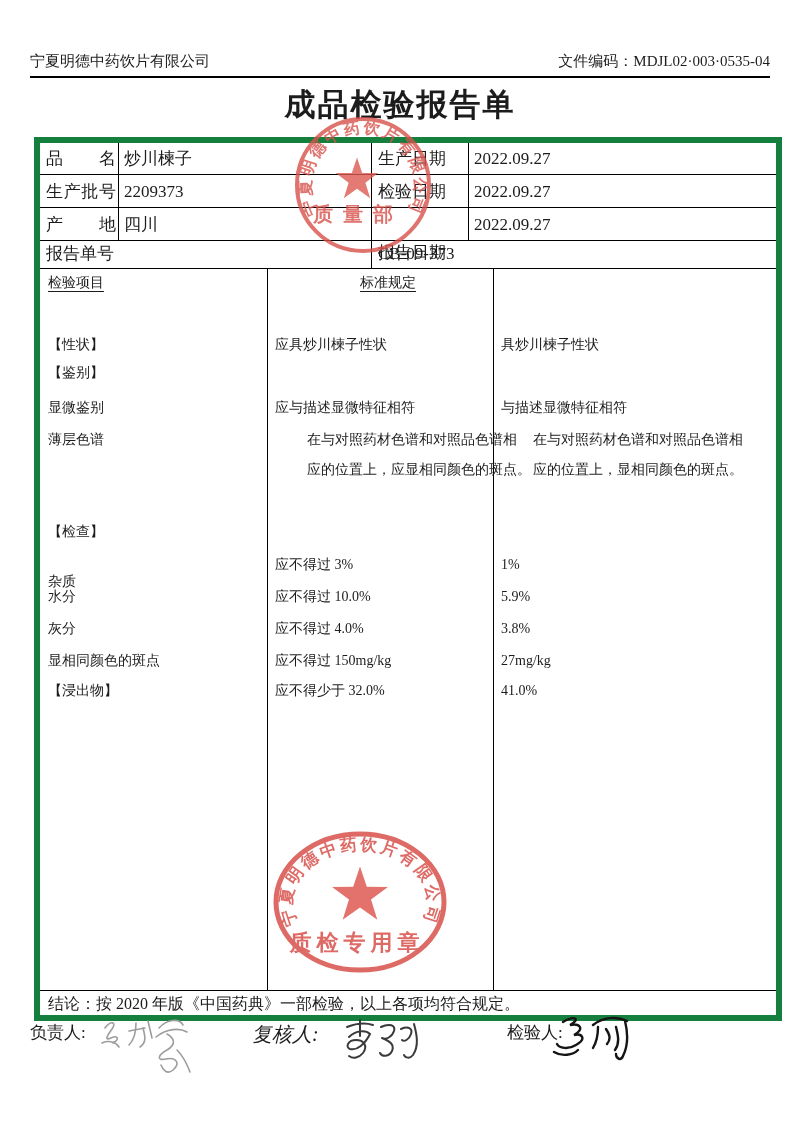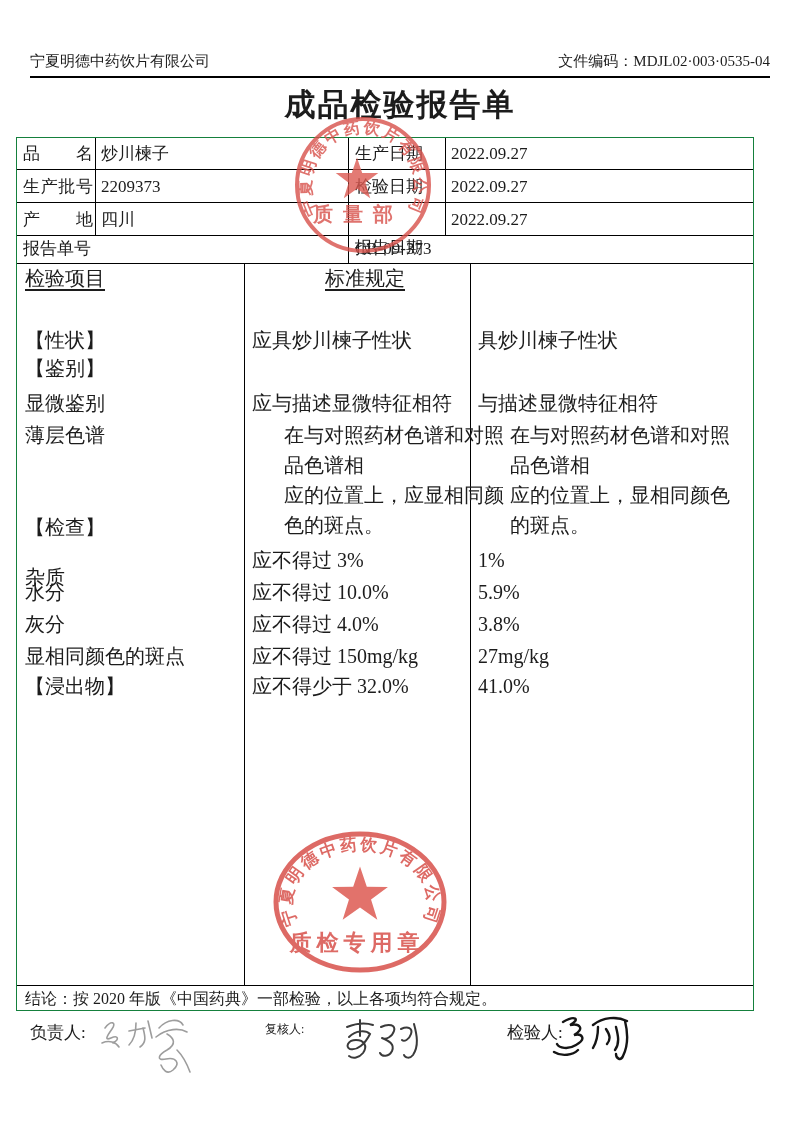--- a/index.html
+++ b/index.html
@@ -6,39 +6,39 @@
   body{
     width:800px;height:1131px;position:relative;background:#ffffff;
     color:#1c1c1c;font-family:"Liberation Serif","DejaVu Serif",serif;
     overflow:hidden;
   }
   .abs{position:absolute;white-space:nowrap;}
   .line{position:absolute;background:#000;}
   .u{text-decoration:underline;text-underline-offset:4px;}
   .jl{text-align:justify;text-align-last:justify;}
   .cell{font-size:17px;line-height:22px;}
-  .ins{font-size:20px;line-height:20px;}
+  .ins{font-size:14px;line-height:20px;}
   .wrap{white-space:pre-line;line-height:30px;width:224px;margin-left:32px;}
   .center{text-align:center;margin-left:8px;}
   .stamp{position:absolute;pointer-events:none;}
   .sig{position:absolute;pointer-events:none;}
   svg text{font-family:"Liberation Serif","DejaVu Serif",serif;}
 </style>
 </head>
 <body>
 
 <div class="abs" style="left:30px;top:52px;font-size:15px;">宁夏明德中药饮片有限公司</div>
 <div class="abs" style="right:30px;top:52px;font-size:15px;">
   <span>文件编码：</span><span>MDJL02·003·0535-04</span>
 </div>
 <div class="line" style="left:30px;top:76px;width:740px;height:2px;"></div>
 
 <div class="abs" style="left:0;top:84px;width:800px;text-align:center;font-size:31px;font-weight:bold;letter-spacing:2px;">成品检验报告单</div>
 
-<div class="abs" style="left:16px;top:137px;width:736px;height:872px;border:1px solid #15803d;">
+<div class="abs" style="left:34px;top:137px;width:736px;height:872px;border:6px solid #15803d;">
 
   <div class="line" style="left:0;top:31px;width:736px;height:1px;"></div>
   <div class="line" style="left:0;top:64px;width:736px;height:1px;"></div>
   <div class="line" style="left:0;top:97px;width:736px;height:1px;"></div>
   <div class="line" style="left:0;top:125px;width:736px;height:1px;"></div>
   <div class="line" style="left:0;top:847px;width:736px;height:1px;"></div>
   <div class="line" style="left:78px;top:0;width:1px;height:97px;"></div>
   <div class="line" style="left:331px;top:0;width:1px;height:125px;"></div>
   <div class="line" style="left:428px;top:0;width:1px;height:97px;"></div>
   <div class="line" style="left:227px;top:125px;width:1px;height:722px;"></div>
@@ -100,21 +100,21 @@
   <div class="abs ins" style="left:461px;top:508px;">27mg/kg</div>
 
   <div class="abs ins" style="left:8px;top:538px;">【浸出物】</div>
   <div class="abs ins" style="left:235px;top:538px;">应不得少于 32.0%</div>
   <div class="abs ins" style="left:461px;top:538px;">41.0%</div>
 
   <div class="abs" style="left:8px;top:851px;font-size:16px;">结论：按 2020 年版《中国药典》一部检验，以上各项均符合规定。</div>
 </div>
 
 <div class="abs" style="left:30px;top:1021px;font-size:17px;">负责人:</div>
-<div class="abs" style="left:265px;top:1021px;font-size:12px;">复核人:</div>
+<div class="abs" style="left:252px;top:1021px;font-size:20px;font-style:italic;">复核人:</div>
 <div class="abs" style="left:467px;top:1021px;font-size:17px;margin-left:40px;">检验人:</div>
 
 <svg class="sig" style="left:95px;top:1010px;" width="120" height="66" viewBox="0 0 120 66">
   <g fill="none" stroke="#9d9d9d" stroke-width="1.6" stroke-linecap="round">
     <path d="M10,18 C16,10 22,12 17,19 C12,26 9,31 16,28 C23,25 25,29 18,33 M7,33 C14,30 21,32 24,37"></path>
     <path d="M34,21 L50,18 M41,13 C41,22 39,30 34,35 M48,18 C50,26 52,32 45,37 M53,11 L57,28"></path>
     <path d="M64,18 C72,9 84,8 88,15 M61,27 C72,18 85,18 92,22 M72,24 C79,28 82,34 72,40 C63,45 61,51 71,49 C81,47 86,53 78,60 C72,65 68,60 66,55 M82,40 C88,46 92,54 95,62"></path>
   </g>
 </svg>
 

